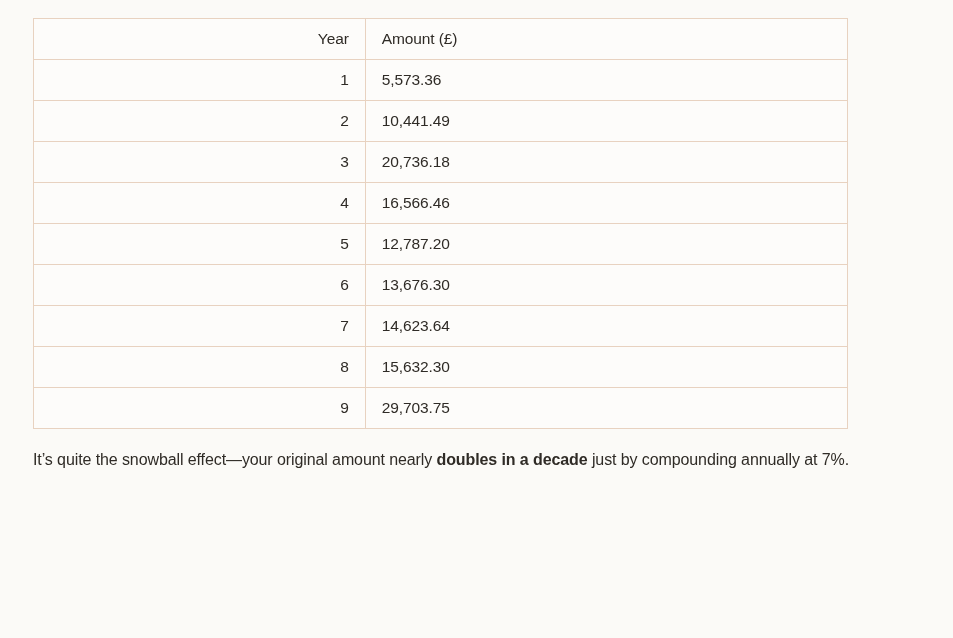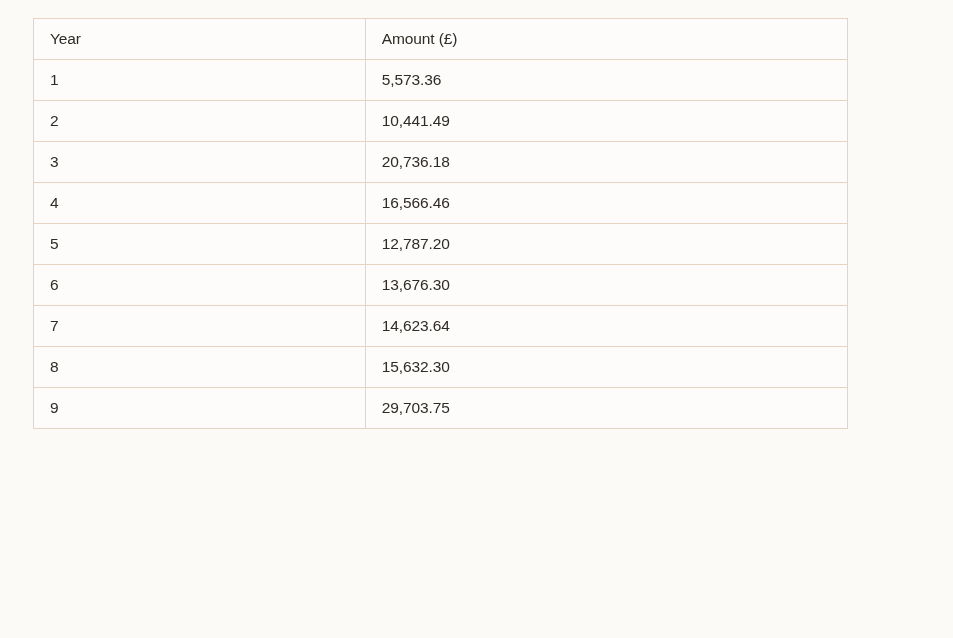--- a/index.html
+++ b/index.html
@@ -38,21 +38,21 @@
     height: 40px;
     padding: 0 16px;
     font-size: 15.5px;
     font-weight: normal;
     text-align: left;
     vertical-align: middle;
     letter-spacing: -0.1px;
     color: #2f2b26;
   }
   table.ci-table th:first-child,
-  table.ci-table td:first-child { width: 36.7%; }
+  table.ci-table td:first-child { width: 36.7%; text-align: right; }
   .outro { margin-bottom: 0; }
 </style>
 </head>
 <body>
 
 <div class="page">
 
 
   <table class="ci-table">
     <thead>
@@ -94,14 +94,15 @@
           <td>8</td>
           <td>15,632.30</td>
         </tr>
         <tr>
           <td>9</td>
           <td>29,703.75</td>
         </tr>
       </tbody>
   </table>
 
+  <p class="para outro"><span>It’s quite the snowball effect—your original amount nearly </span><strong>doubles in a decade</strong><span> just by compounding annually at 7%.</span></p>
 
 </div>
 
 </body></html>

